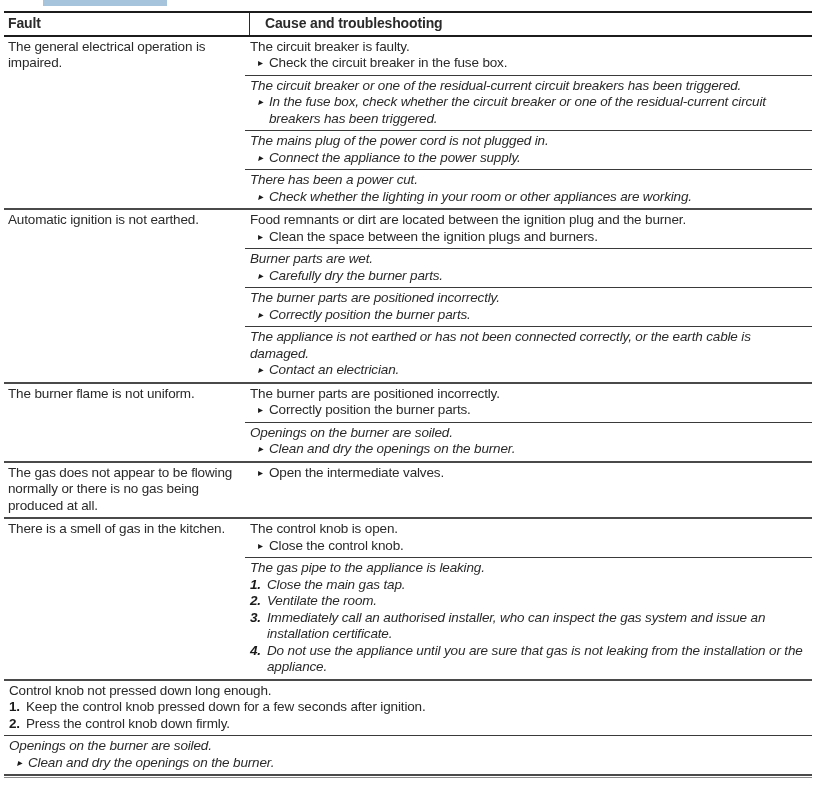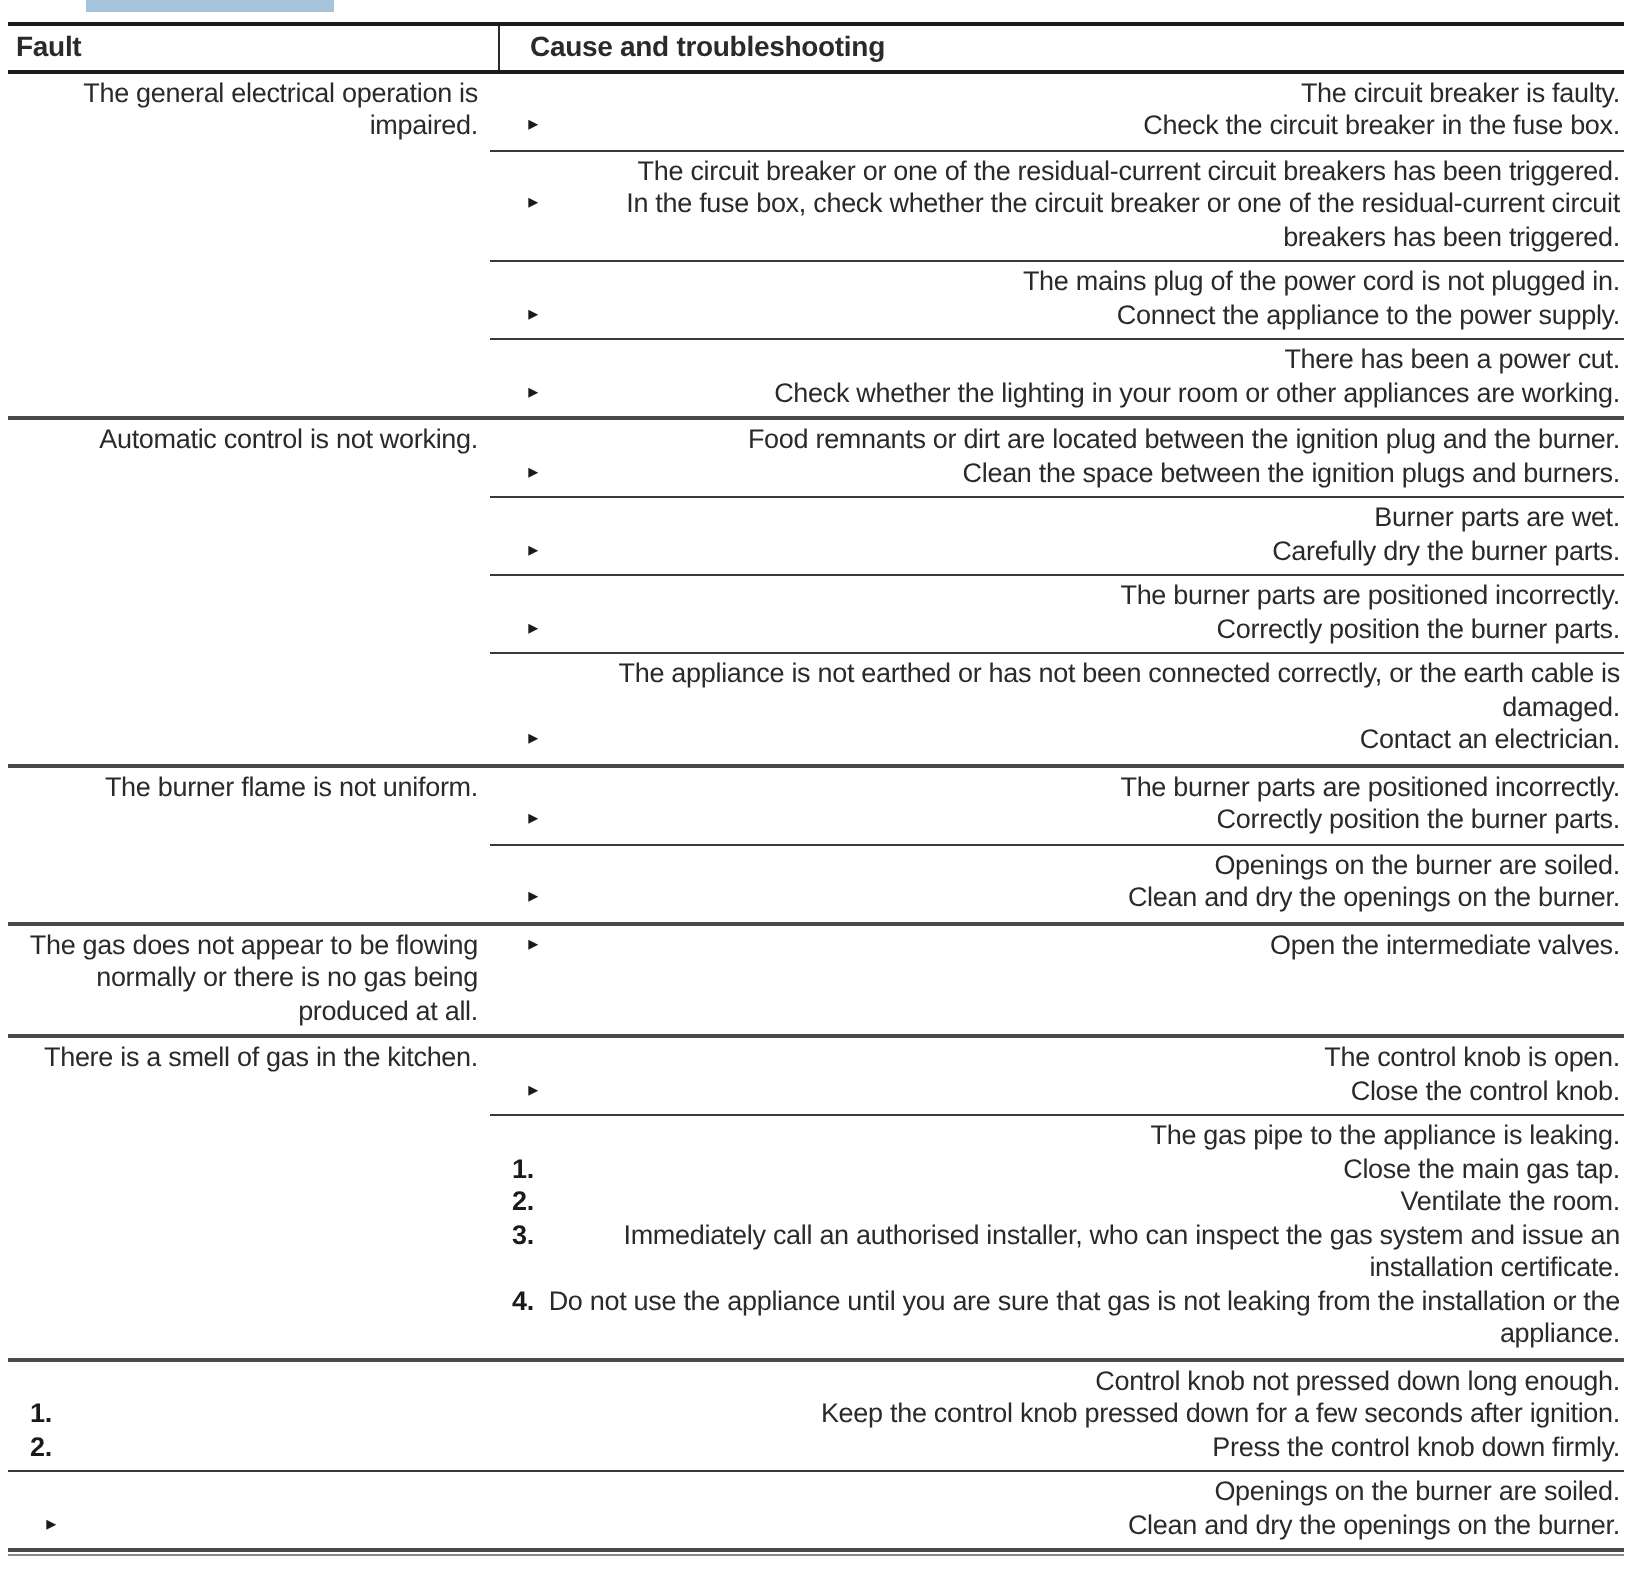--- a/index.html
+++ b/index.html
@@ -49,38 +49,38 @@
     flex: 0 0 241px;
     padding-left: 4px;
   }
   .cause-col-head {
     flex: 1;
     border-left: 1px solid #2a2a2a;
     padding-left: 15px;
   }
   .group {
     display: flex;
-    text-align: right;
   }
   .group + .group {
     border-top: 2px solid #4a4a4a;
   }
   .fault-cell {
     flex: 0 0 241px;
     padding: 2px 6px 3px 4px;
     box-sizing: border-box;
   }
   .cause-cell {
     flex: 1;
   }
   .cause-entry {
     padding: 2px 0 3px 0;
   }
   .cause-entry + .cause-entry {
     border-top: 1px solid #3a3a3a;
+    font-style: italic;
   }
   .ln {
     display: flex;
     padding-left: 5px;
     padding-right: 2px;
   }
   .ln .glyph {
     flex: 0 0 16px;
     color: #1a1a1a;
   }
@@ -155,21 +155,21 @@
                 <div class="s">There has been a power cut.</div>
               </div>
               <div class="ln bullet">
                 <div class="glyph">▸</div>
                 <div class="s">Check whether the lighting in your room or other appliances are working.</div>
               </div>
             </div>
           </div>
         </div>
         <div class="group">
-          <div class="fault-cell">Automatic control is not working.</div>
+          <div class="fault-cell">Automatic ignition is not earthed.</div>
           <div class="cause-cell">
             <div class="cause-entry">
               <div class="ln plain">
                 <div class="s">Food remnants or dirt are located between the ignition plug and the burner.</div>
               </div>
               <div class="ln bullet">
                 <div class="glyph">▸</div>
                 <div class="s">Clean the space between the ignition plugs and burners.</div>
               </div>
             </div>

